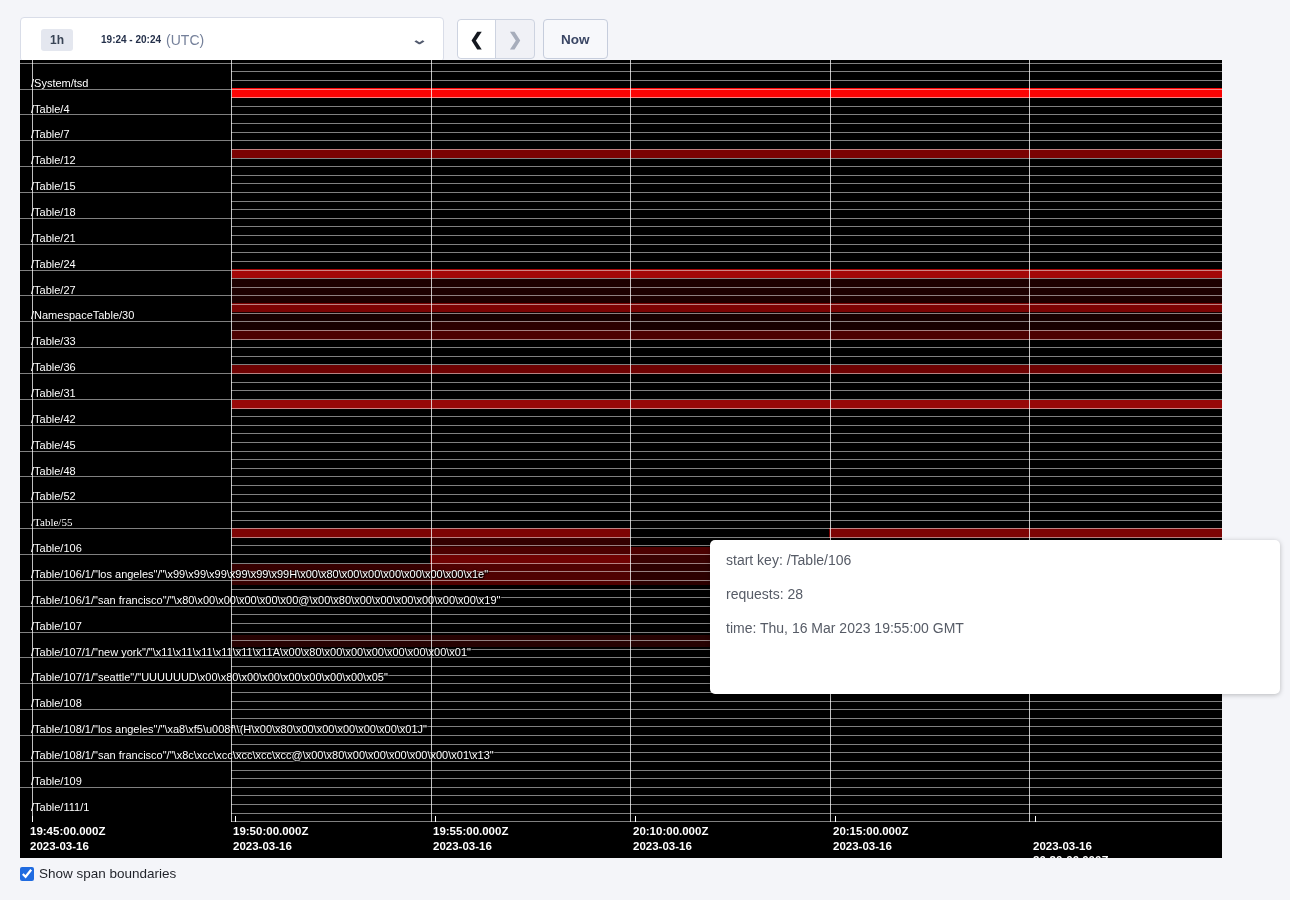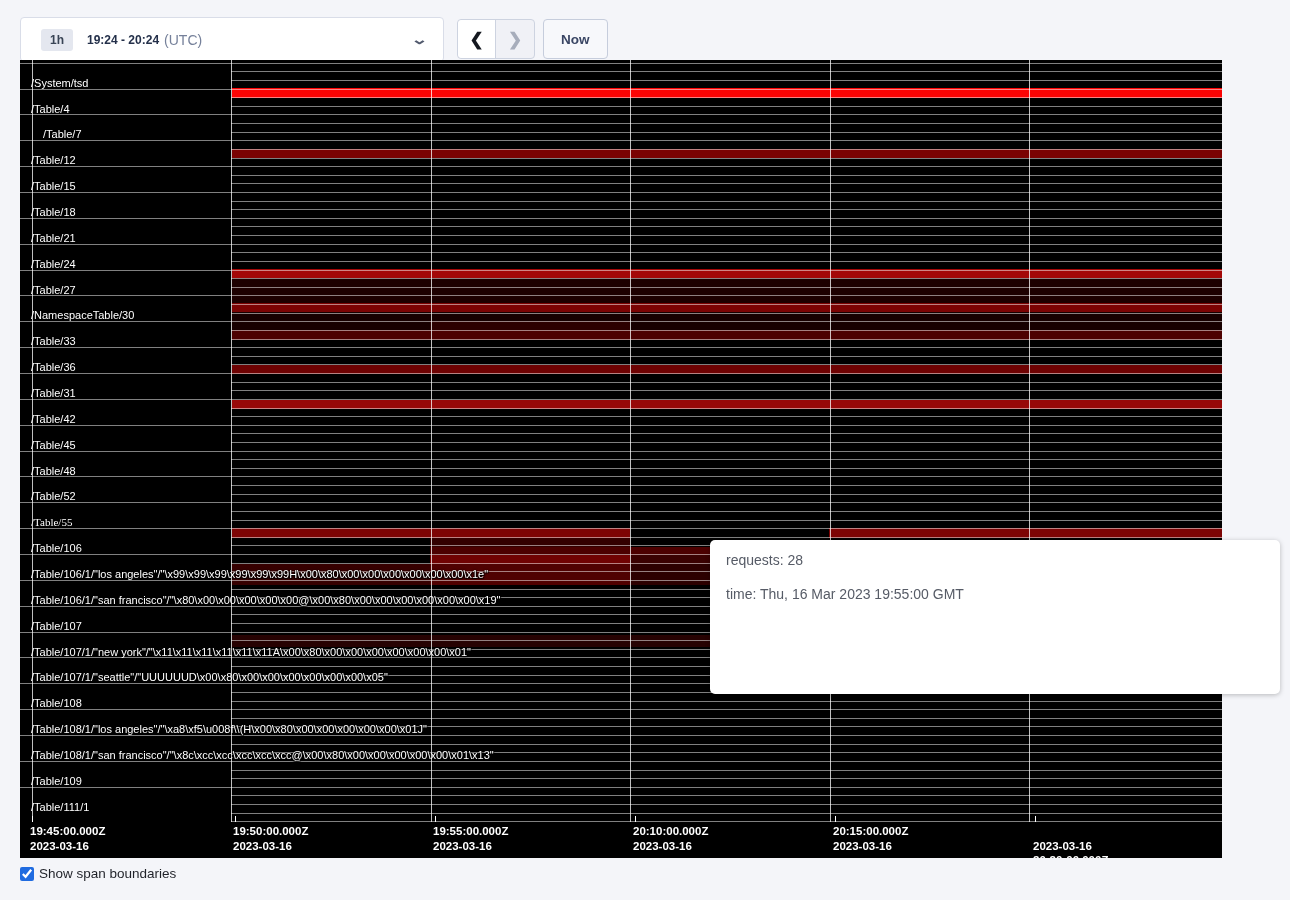--- a/index.html
+++ b/index.html
@@ -14,21 +14,21 @@
   .toolbar { position: absolute; left: 0; top: 0; width: 1290px; height: 60px; }
   .time-select {
     position: absolute; left: 20px; top: 17px; width: 424px; height: 45px;
     background: #ffffff; border: 1px solid #d9dde8; border-radius: 4px;
     display: flex; align-items: center; cursor: pointer;
   }
   .time-badge {
     margin-left: 20px; background: #e4e7ef; color: #394455;
     font-size: 12px; font-weight: bold; padding: 4px 9px; border-radius: 3px;
   }
-  .time-range { margin-left: 14px; font-size: 12px; font-weight: bold; color: #24304a; }
+  .time-range { margin-left: 28px; font-size: 10px; font-weight: bold; color: #24304a; }
   .time-zone { margin-left: 5px; font-size: 14px; color: #75809a; }
   .chevron-down {
     position: absolute; right: 18px; top: 14px; color: #525a6e; font-size: 13px;
     transform: scaleX(1.6); font-weight: bold;
   }
   .nav-group {
     position: absolute; left: 457px; top: 19px; width: 78px; height: 40px;
     background: #f0f1f6; border: 1px solid #cdd3e0; border-radius: 4px;
     display: flex;
   }
@@ -201,21 +201,21 @@
     <div class="hline" style="left: 211px; top: 726.78px; width: 991px; height: 1px; background: rgba(255, 255, 255, 0.5);"></div>
     <div class="hline" style="left: 211px; top: 735.4px; width: 991px; height: 1px; background: rgba(255, 255, 255, 0.5);"></div>
     <div class="hline" style="left: 211px; top: 744.02px; width: 991px; height: 1px; background: rgba(255, 255, 255, 0.5);"></div>
     <div class="hline" style="left: 211px; top: 752.64px; width: 991px; height: 1px; background: rgba(255, 255, 255, 0.5);"></div>
     <div class="hline" style="left: 211px; top: 761.26px; width: 991px; height: 1px; background: rgba(255, 255, 255, 0.5);"></div>
     <div class="hline" style="left: 0px; top: 2.7px; width: 211px; height: 1px; background: rgba(255, 255, 255, 0.5);"></div>
     <div class="rlabel" style="left: 11px; top: 16.7px;">/System/tsd</div>
     <div class="hline" style="left: 0px; top: 28.56px; width: 211px; height: 1px; background: rgba(255, 255, 255, 0.5);"></div>
     <div class="rlabel" style="left: 11px; top: 42.56px;">/Table/4</div>
     <div class="hline" style="left: 0px; top: 54.42px; width: 211px; height: 1px; background: rgba(255, 255, 255, 0.5);"></div>
-    <div class="rlabel" style="left: 23px; top: 68.42px;">/Table/7</div>
+    <div class="rlabel" style="left: 11px; top: 68.42px;">/Table/7</div>
     <div class="hline" style="left: 0px; top: 80.28px; width: 211px; height: 1px; background: rgba(255, 255, 255, 0.5);"></div>
     <div class="rlabel" style="left: 11px; top: 94.28px;">/Table/12</div>
     <div class="hline" style="left: 0px; top: 106.14px; width: 211px; height: 1px; background: rgba(255, 255, 255, 0.5);"></div>
     <div class="rlabel" style="left: 11px; top: 120.14px;">/Table/15</div>
     <div class="hline" style="left: 0px; top: 132px; width: 211px; height: 1px; background: rgba(255, 255, 255, 0.5);"></div>
     <div class="rlabel" style="left: 11px; top: 146px;">/Table/18</div>
     <div class="hline" style="left: 0px; top: 157.86px; width: 211px; height: 1px; background: rgba(255, 255, 255, 0.5);"></div>
     <div class="rlabel" style="left: 11px; top: 171.86px;">/Table/21</div>
     <div class="hline" style="left: 0px; top: 183.72px; width: 211px; height: 1px; background: rgba(255, 255, 255, 0.5);"></div>
     <div class="rlabel" style="left: 11px; top: 197.72px;">/Table/24</div>
@@ -281,20 +281,21 @@
     <div class="xdate" style="left: 613px; top: 780px;">2023-03-16</div>
     <div class="tick" style="left: 815px; top: 756px; width: 1px; height: 6px; background: rgb(255, 255, 255);"></div>
     <div class="xtime" style="left: 813px; top: 765px;">20:15:00.000Z</div>
     <div class="xdate" style="left: 813px; top: 780px;">2023-03-16</div>
     <div class="tick" style="left: 1015px; top: 756px; width: 1px; height: 6px; background: rgb(255, 255, 255);"></div>
     <div class="xtime" style="left: 1013px; top: 794px;">20:20:00.000Z</div>
     <div class="xdate" style="left: 1013px; top: 780px;">2023-03-16</div>
   </div>
 
 <div class="tooltip">
+  <div class="tline">start key: /Table/106</div>
   <div class="tline">requests: 28</div>
   <div class="tline">time: Thu, 16 Mar 2023 19:55:00 GMT</div>
 </div>
 
 <div class="footer-row">
   <input type="checkbox" id="spanchk" checked="" style="">
   <label for="spanchk" class="footer-label">Show span boundaries</label>
 </div>
 
 </body></html>

